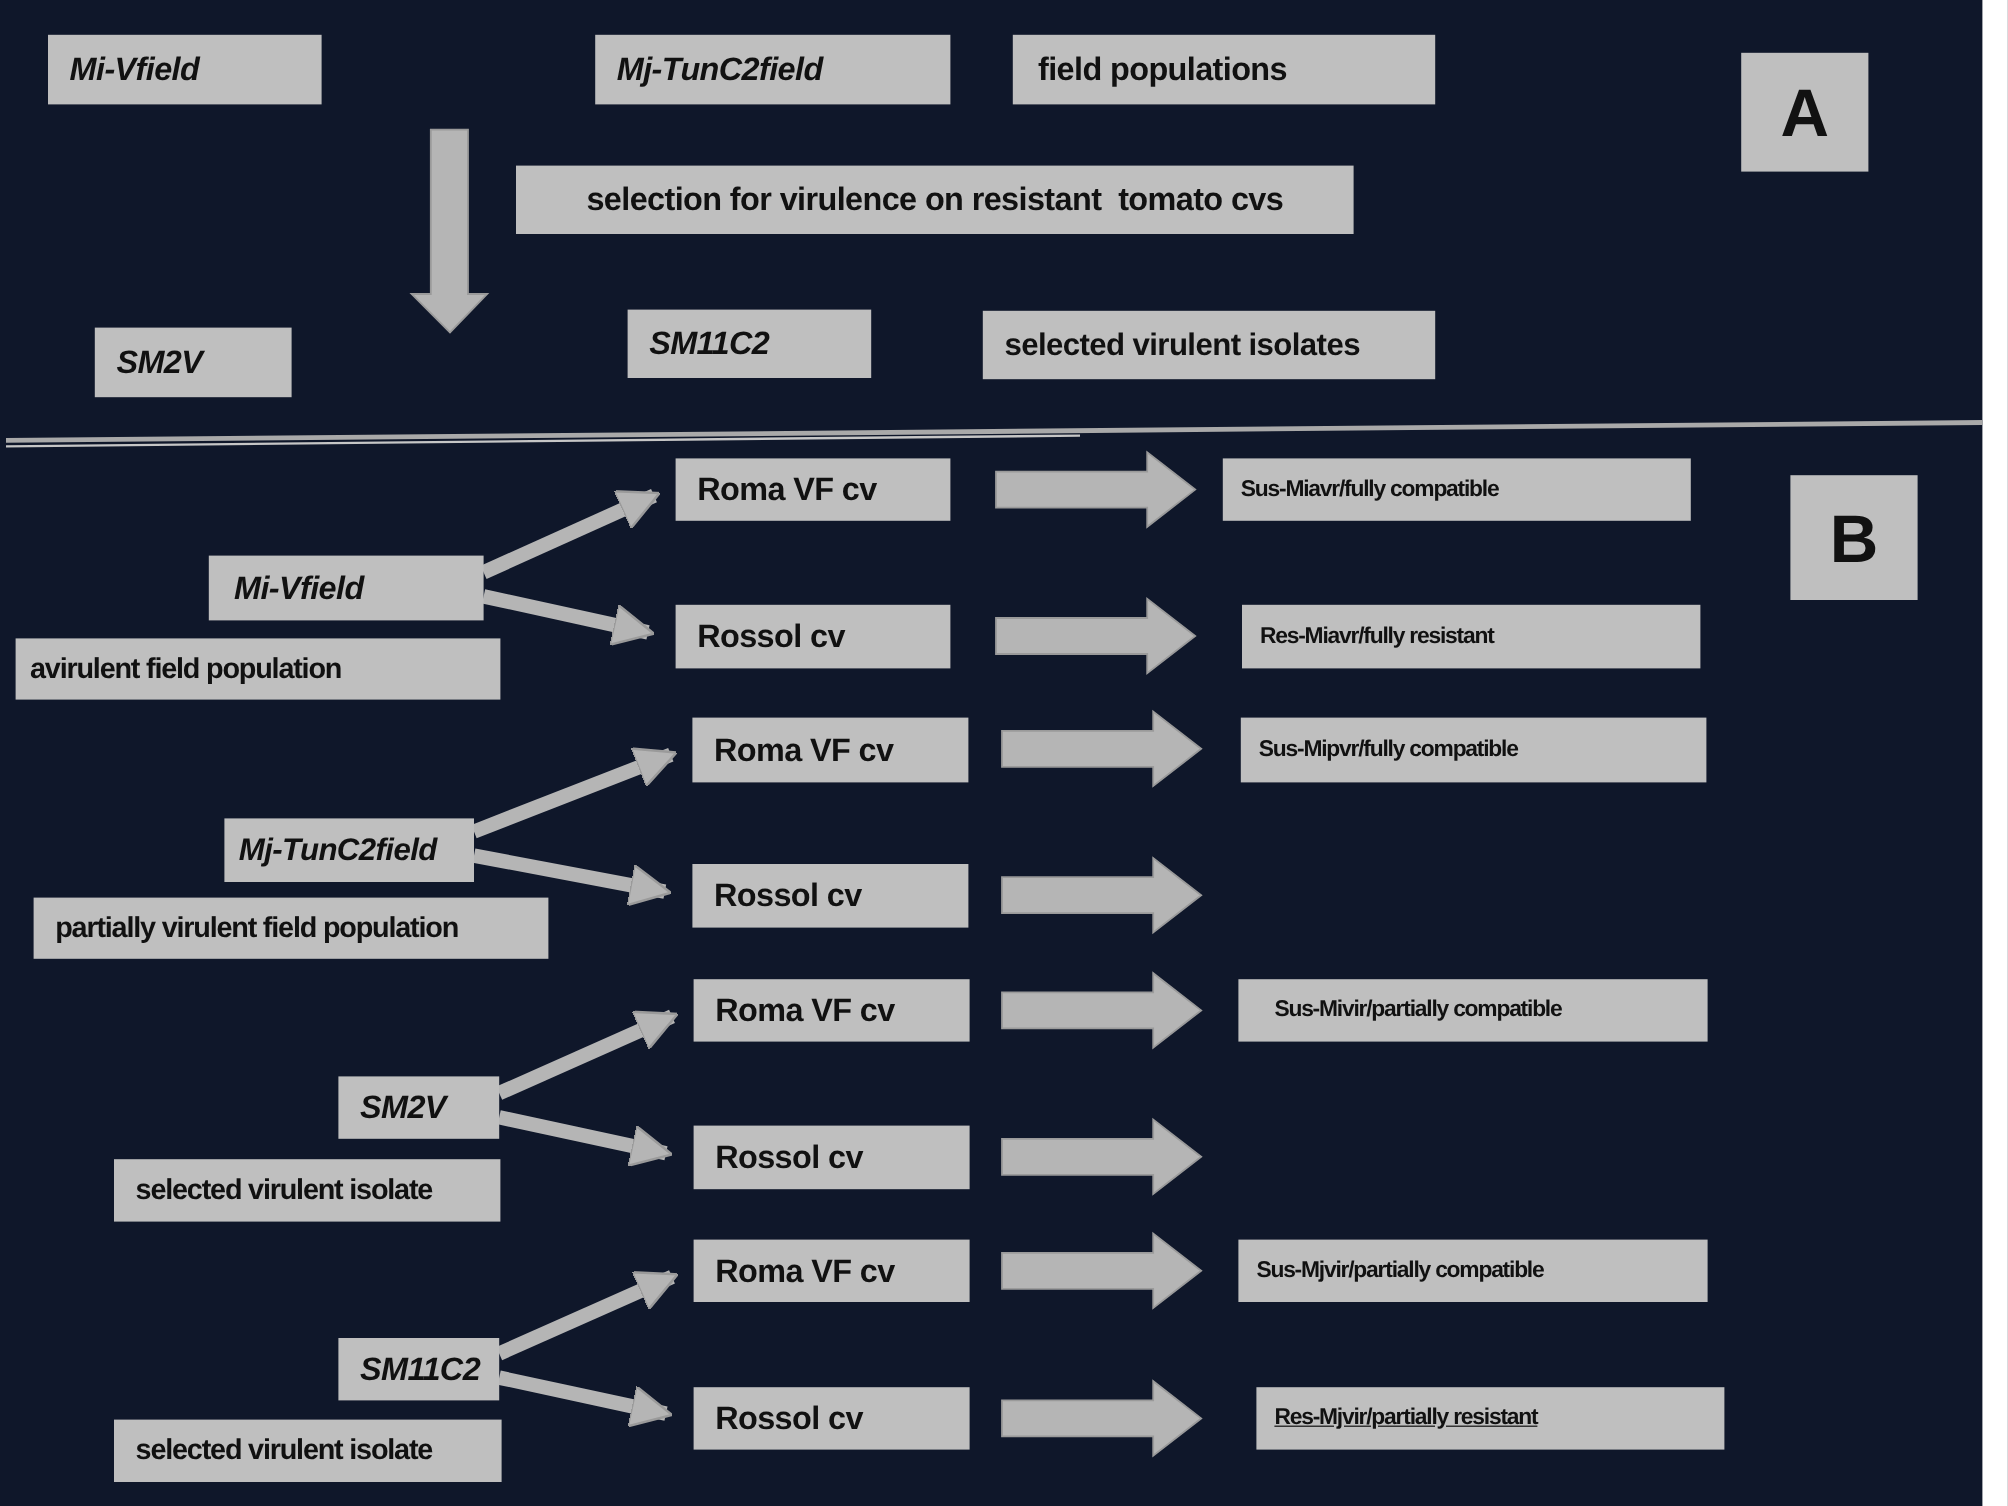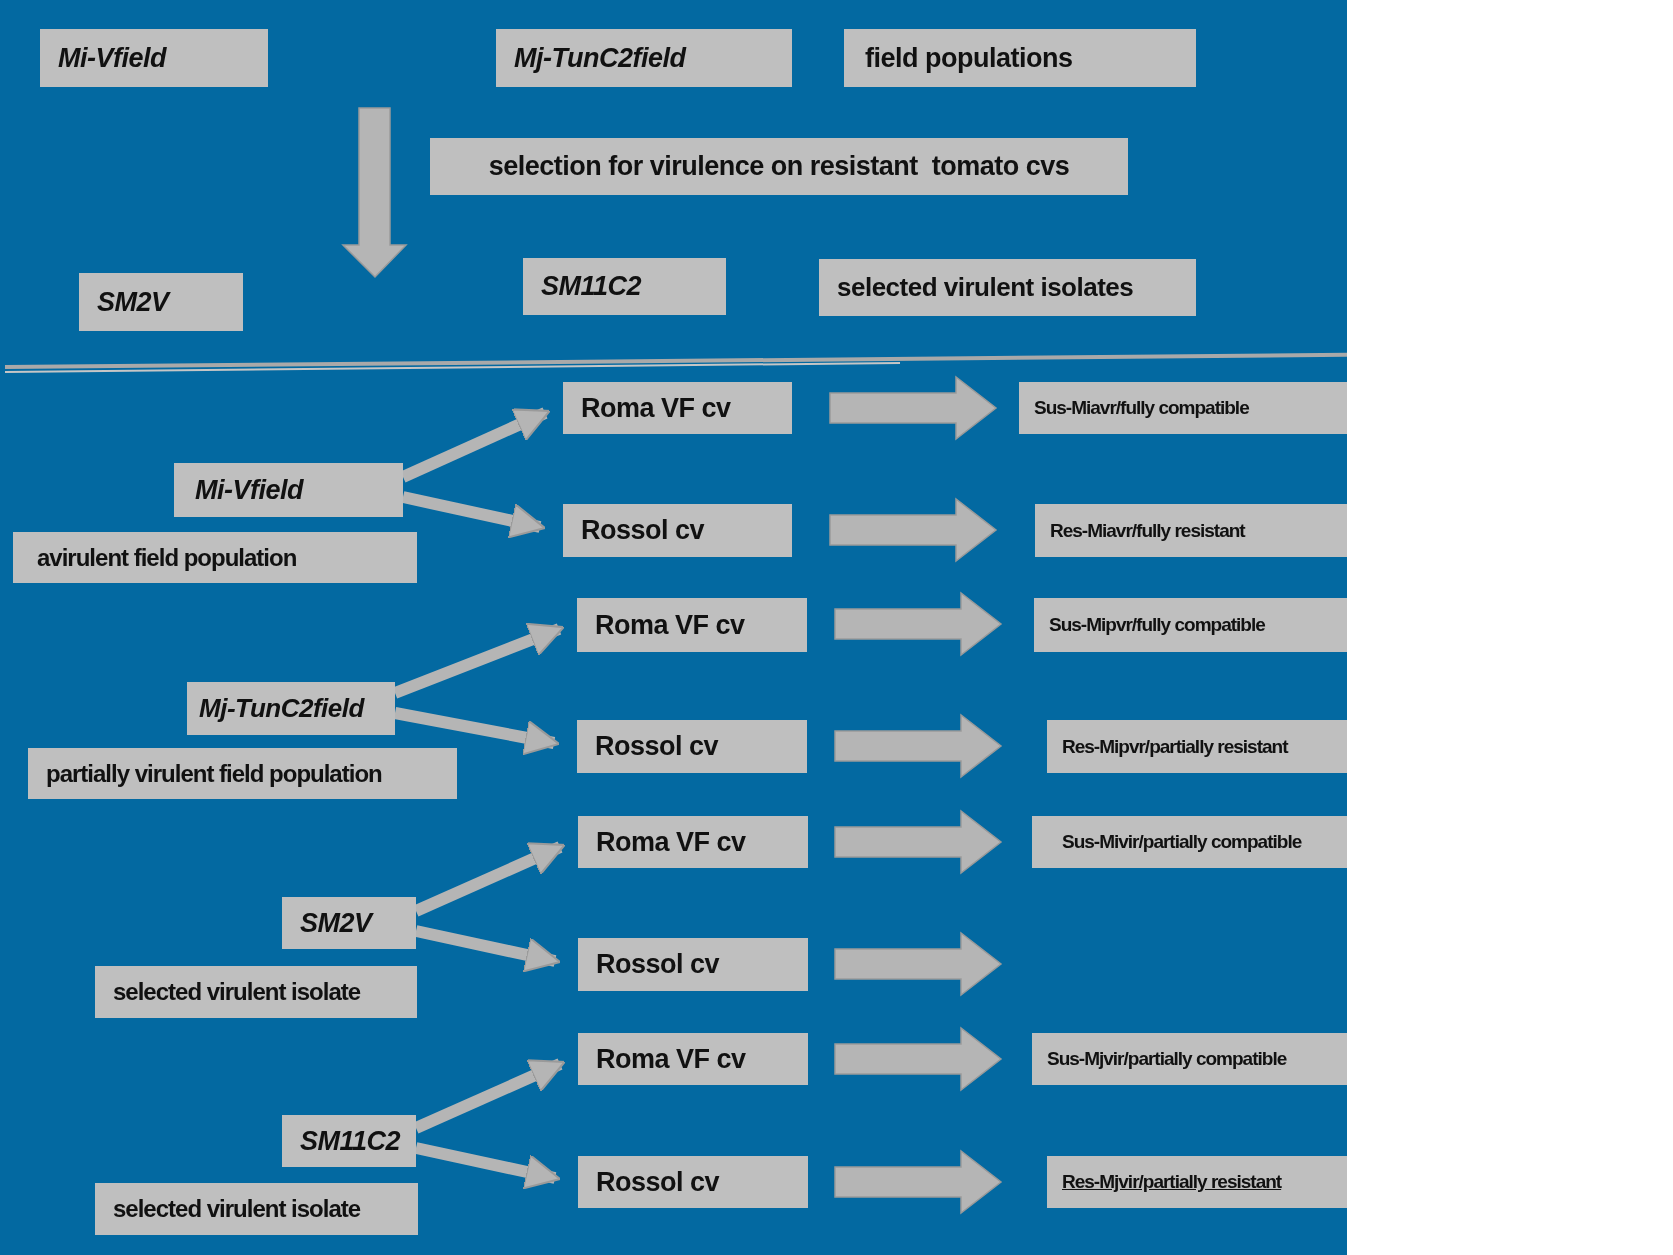--- a/index.html
+++ b/index.html
@@ -1,19 +1,19 @@
 <!DOCTYPE html>
 <html><head>
 <meta charset="utf-8">
 <style>
   html,body { margin:0; padding:0; background:#ffffff; }
   body { font-family:"Liberation Sans", sans-serif; }
   .stage {
-    position:relative; width:1347px; height:1255px;
-    background:#0369a1; overflow:hidden;
+    position:relative; width:1652px; height:1255px;
+    background:#0f172a; overflow:hidden;
   }
   .overlay { position:absolute; left:0; top:0; z-index:1; }
   .box {
     position:absolute; z-index:2;
     background:#bfbfbf; color:#111111;
     font-weight:700; font-size:27px; letter-spacing:-0.5px;
     display:flex; align-items:center;
     padding-left:18px; box-sizing:border-box;
     white-space:pre;
   }
@@ -34,21 +34,21 @@
   
   .lbl-b   { left:1492px; top:396px; width:106px; height:104px; }
   .cap     { font-size:24px; letter-spacing:-1px; }
   .outc    { font-size:19px; letter-spacing:-1px; padding-left:15px; }
 
   .g1-roma { left:563px;  top:382px;  width:229px; height:52px; }
   .g1-sus  { left:1019px; top:382px;  width:390px; height:52px; }
   .g1-src  { left:174px;  top:463px;  width:229px; height:54px; padding-left:21px; }
   .g1-ros  { left:563px;  top:504px;  width:229px; height:53px; }
   .g1-res  { left:1035px; top:504px;  width:382px; height:53px; }
-  .g1-cap  { left:13px;   top:532px;  width:404px; height:51px; padding-left:24px; }
+  .g1-cap  { left:13px;   top:532px;  width:404px; height:51px; padding-left:12px; }
 
   .g2-roma { left:577px;  top:598px;  width:230px; height:54px; }
   .g2-sus  { left:1034px; top:598px;  width:388px; height:54px; }
   .g2-src  { left:187px;  top:682px;  width:208px; height:53px; padding-left:12px; font-size:26px; }
   .g2-ros  { left:577px;  top:720px;  width:230px; height:53px; }
   .g2-res  { left:1047px; top:720px;  width:389px; height:53px; }
   .g2-cap  { left:28px;   top:748px;  width:429px; height:51px; }
 
   .g3-roma { left:578px;  top:816px;  width:230px; height:52px; }
   .g3-sus  { left:1032px; top:816px;  width:391px; height:52px;padding-left:30px; }
@@ -118,21 +118,20 @@
   <div class="box outc g1-sus">Sus-Miavr/fully compatible</div>
   <div class="box it g1-src">Mi-Vfield</div>
   <div class="box g1-ros">Rossol cv</div>
   <div class="box outc g1-res">Res-Miavr/fully resistant</div>
   <div class="box cap g1-cap">avirulent field population</div>
 
   <div class="box g2-roma">Roma VF cv</div>
   <div class="box outc g2-sus">Sus-Mipvr/fully compatible</div>
   <div class="box it g2-src">Mj-TunC2field</div>
   <div class="box g2-ros">Rossol cv</div>
-  <div class="box outc g2-res">Res-Mipvr/partially resistant</div>
   <div class="box cap g2-cap">partially virulent field population</div>
 
   <div class="box g3-roma">Roma VF cv</div>
   <div class="box outc g3-sus">Sus-Mivir/partially compatible</div>
   <div class="box it g3-src">SM2V</div>
   <div class="box g3-ros">Rossol cv</div>
   <div class="box cap g3-cap">selected virulent isolate</div>
 
   <div class="box g4-roma">Roma VF cv</div>
   <div class="box outc g4-sus">Sus-Mjvir/partially compatible</div>

